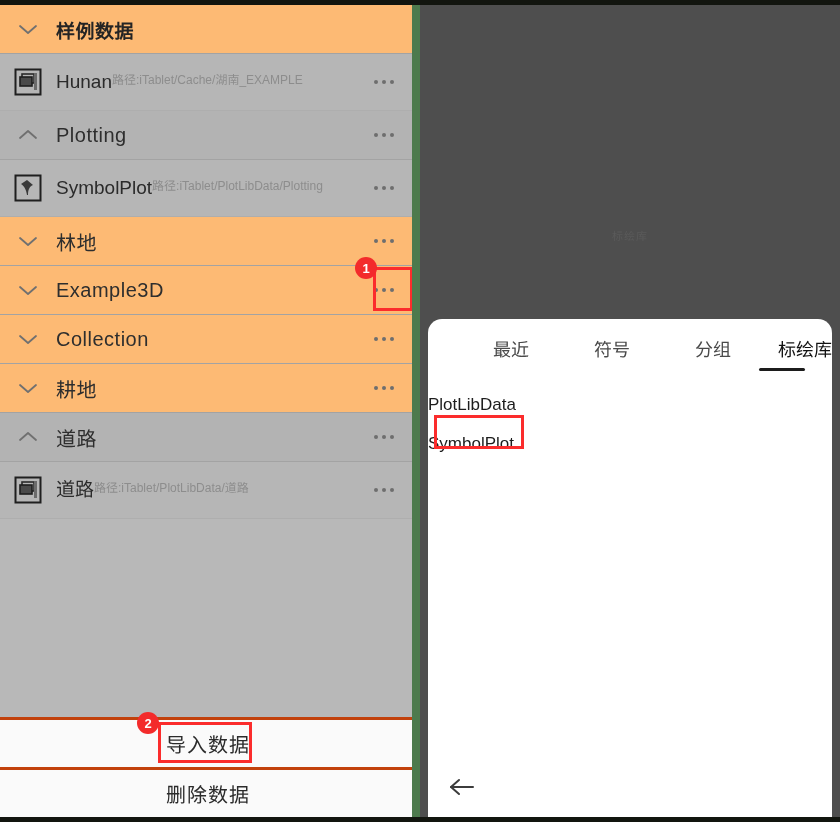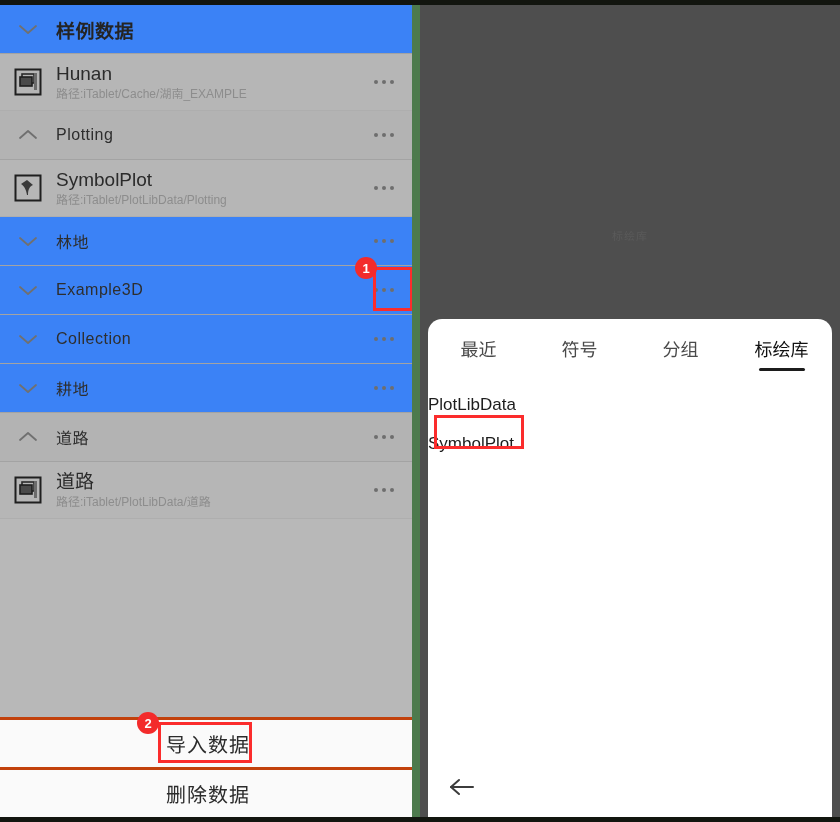--- a/index.html
+++ b/index.html
@@ -68,59 +68,59 @@
     color: #2b2b2b;
     letter-spacing: 2px;
     font-weight: 400;
   }
 
   .data-list { position: relative; }
 
   .group-row {
     position: relative;
     height: 49px;
-    background: #3b82f6;
+    background: #fdba74;
     display: flex;
     align-items: center;
     border-bottom: 1px solid #a3a3a3;
     box-sizing: border-box;
   }
   .group-row.collapsible-open { background: #b3b3b3; }
   .group-row .chev {
     width: 56px;
     display: flex;
     align-items: center;
     justify-content: center;
     flex: 0 0 56px;
   }
   .group-row .glabel {
     font-size: 19px;
     color: #242424;
     font-weight: 700;
     letter-spacing: 0.5px;
   }
-  .group-row.plain .glabel { font-weight: 400; font-size: 16px; color: #2e2e2e; }
+  .group-row.plain .glabel { font-weight: 400; font-size: 20px; color: #2e2e2e; }
 
   .item-row {
     position: relative;
     height: 57px;
     background: #b6b6b6;
     display: flex;
     align-items: center;
     border-bottom: 1px solid #aeaeae;
     box-sizing: border-box;
   }
   .item-row .ficon {
     width: 56px;
     flex: 0 0 56px;
     display: flex;
     align-items: center;
     justify-content: center;
   }
-  .item-text { display: flex; flex-direction: column; justify-content: center; }
+  .item-text { display: flex; justify-content: center; }
   .item-title {
     font-size: 19px;
     color: #2b2b2b;
     line-height: 22px;
   }
   .item-path {
     font-size: 12px;
     color: #8d8d8d;
     line-height: 16px;
     margin-top: 1px;
@@ -209,21 +209,21 @@
   }
   #tabbar {
     display: flex;
     height: 58px;
     align-items: flex-start;
     padding-top: 16px;
     box-sizing: border-box;
   }
   .tab {
     flex: 1 1 0;
-    text-align: center;
+    text-align: right;
     position: relative;
     font-size: 18px;
     color: #4a4a4a;
     padding-bottom: 10px;
   }
   .tab.active { color: #111111; font-weight: 500; }
   .tab.active::after {
     content: "";
     position: absolute;
     left: 50%;

